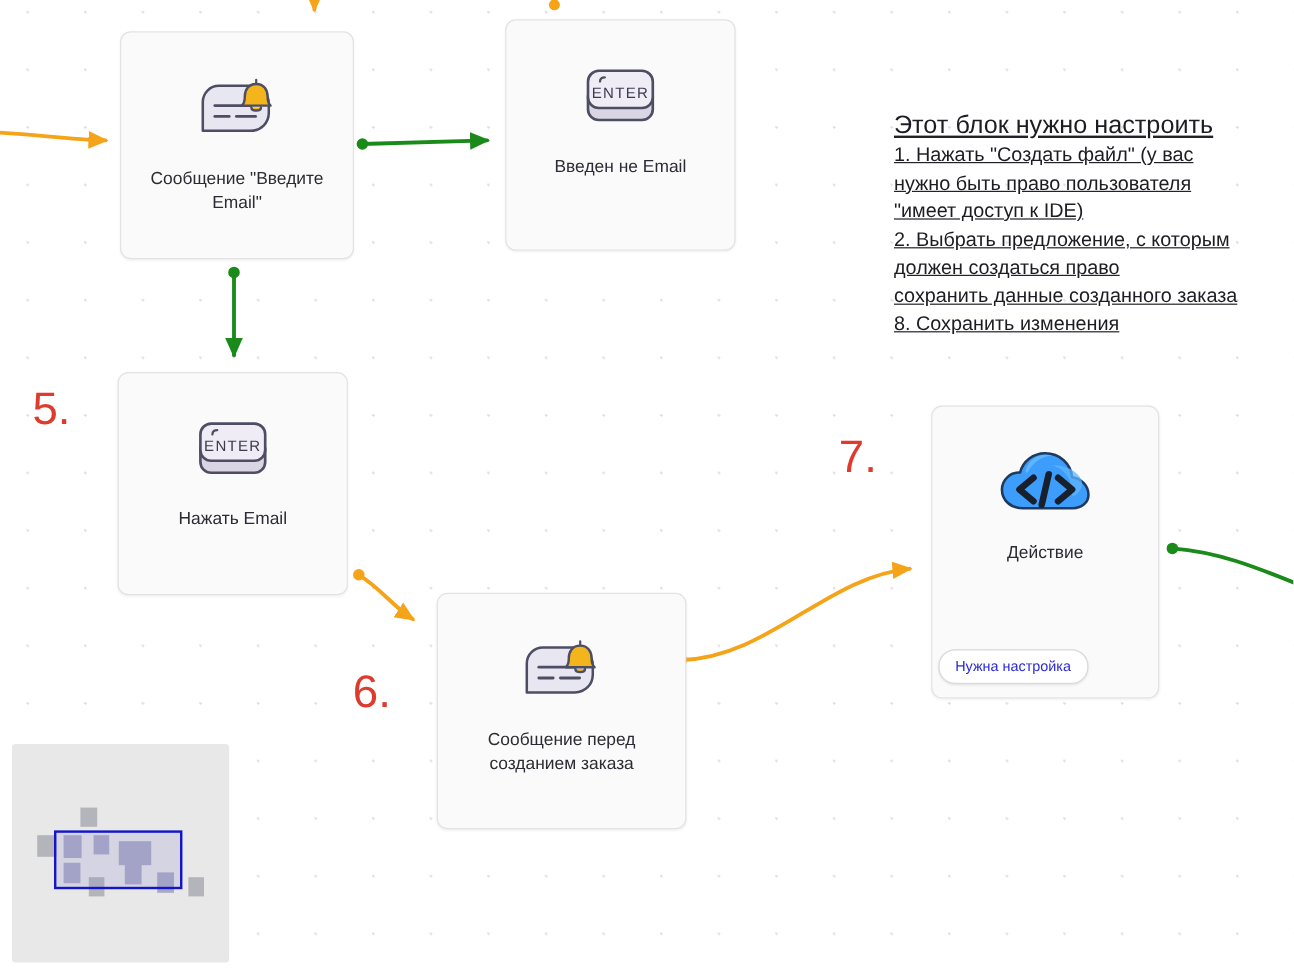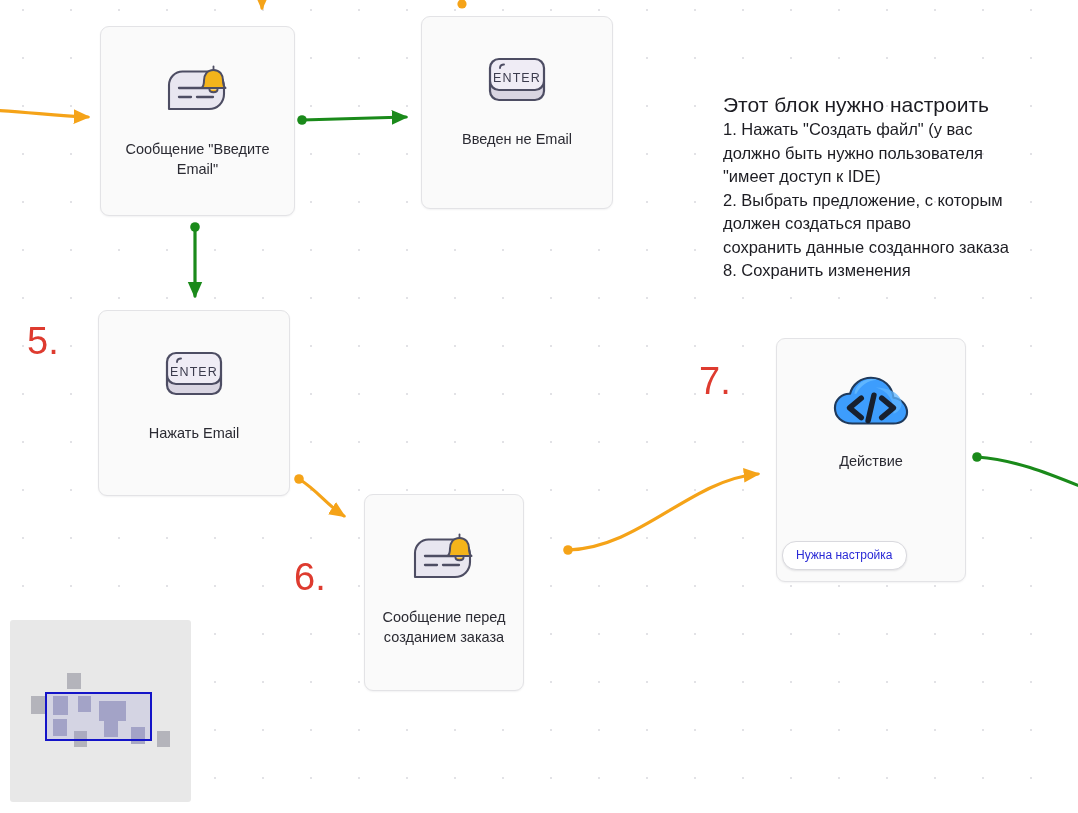--- a/index.html
+++ b/index.html
@@ -62,21 +62,21 @@
     font-size: 14.5px;
     line-height: 20px;
     color: #2b2b33;
     font-family: "Liberation Sans", sans-serif;
   }
 
   
   #node-msg-email      { left: 100px; top: 26px;  width: 195px; height: 190px; }
   #node-not-email      { left: 421px; top: 16px;  width: 192px; height: 193px; }
   #node-is-email       { left: 98px;  top: 310px; width: 192px; height: 186px; }
-  #node-msg-before     { left: 364px; top: 494px; width: 160px; height: 197px; align-items: center; }
+  #node-msg-before     { left: 364px; top: 494px; width: 208px; height: 197px; align-items: center; }
   #node-action         { left: 776px; top: 338px; width: 190px; height: 244px; }
 
   
   .badge {
     position: absolute;
     left: 782px;
     top: 541px;
     padding: 5px 13px 6px 13px;
     background: #ffffff;
     border: 1px solid #d9d9de;
@@ -85,25 +85,26 @@
     font-size: 12px;
     line-height: 16px;
     color: #2a2ad6;
     white-space: nowrap;
     font-family: "Liberation Sans", sans-serif;
   }
 
   
   .note {
     position: absolute;
-    left: 723px;
+    left: 745px;
     top: 92px;
     width: 332px;
     color: #222228;
     font-family: "Liberation Sans", sans-serif;
+    text-decoration: underline;
   }
   .note-title {
     font-size: 21px;
     line-height: 26px;
     color: #1c1c22;
     white-space: nowrap;
   }
   .note-step {
     font-size: 16.5px;
     line-height: 23.5px;
@@ -268,21 +269,21 @@
       </svg>
     </div>
     <div class="node-label">Действие</div>
   </div>
 
   <div class="badge">Нужна настройка</div>
 
   <div class="note">
     <div class="note-title">Этот блок нужно настроить</div>
     <div class="note-step">1. Нажать "Создать файл" (у вас</div>
-    <div class="note-step">должно быть нужно пользователя</div>
+    <div class="note-step">нужно быть право пользователя</div>
     <div class="note-step">"имеет доступ к IDE)</div>
     <div class="note-step">2. Выбрать предложение, с которым</div>
     <div class="note-step">должен создаться право</div>
     <div class="note-step">сохранить данные созданного заказа</div>
     <div class="note-step">8. Сохранить изменения</div>
   </div>
 
   <div class="step-num" id="step-5">5.</div>
   <div class="step-num" id="step-6">6.</div>
   <div class="step-num" id="step-7">7.</div>

